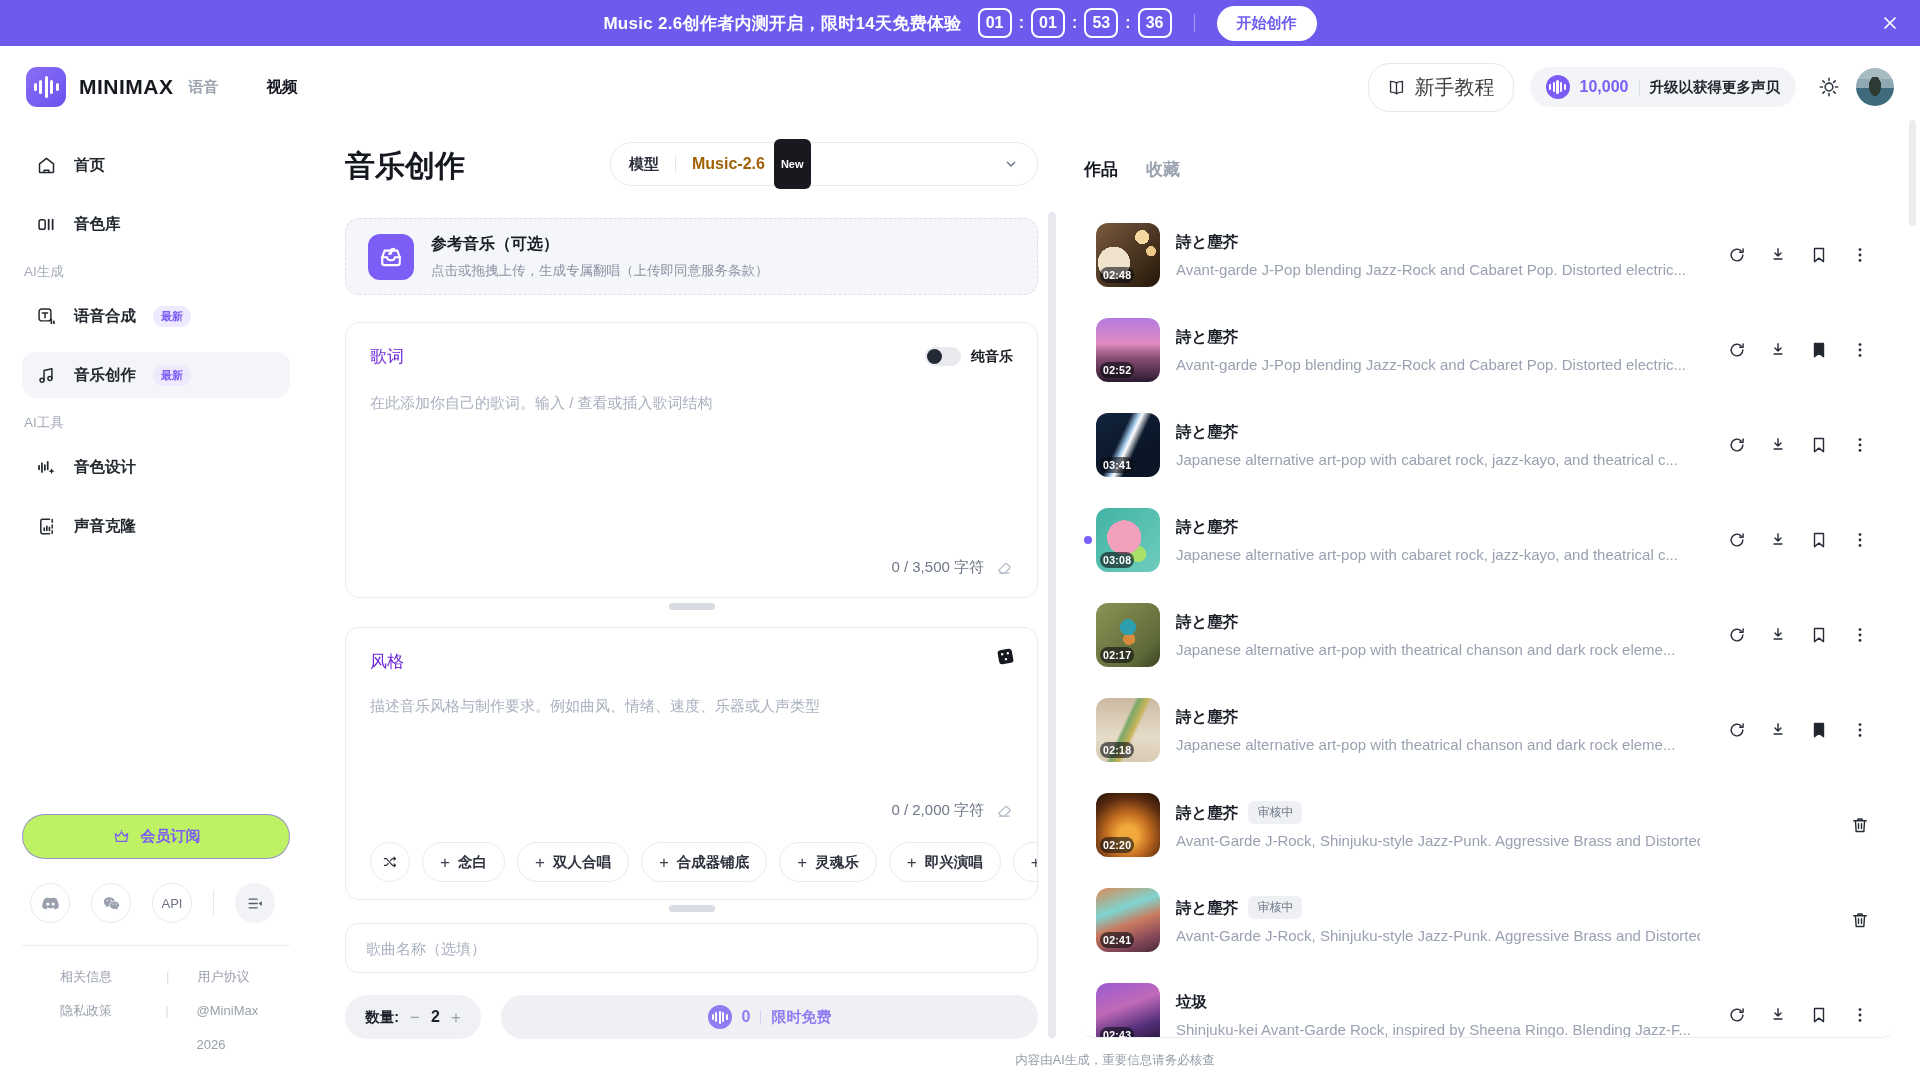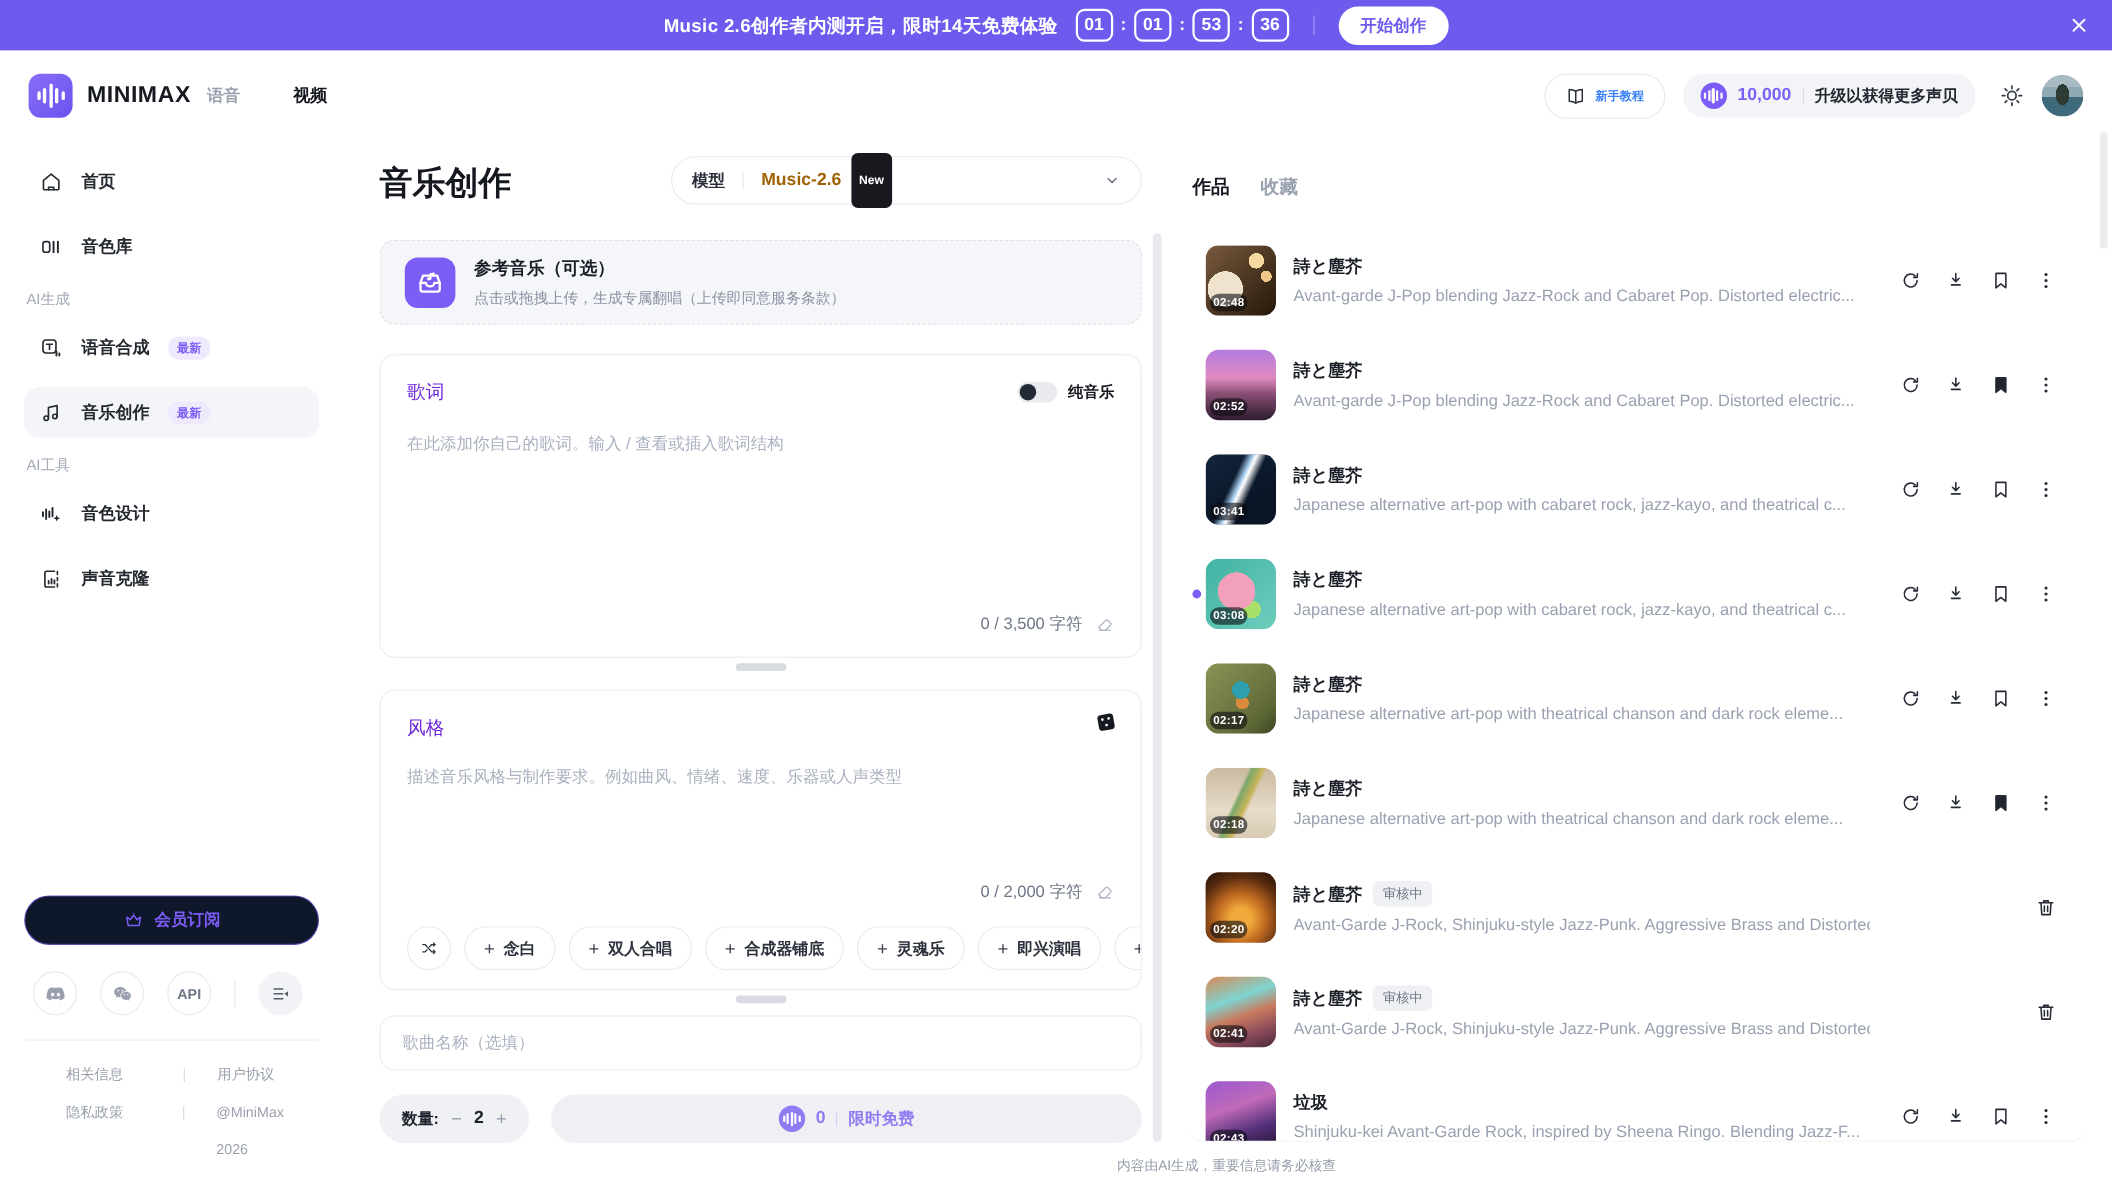--- a/index.html
+++ b/index.html
@@ -25,21 +25,21 @@
   .header { position:absolute; top:46px; left:0; right:0; height:82px; background:#fff;
     display:flex; align-items:center; padding:0 26px; }
   .logo { width:40px; height:40px; border-radius:11px; background:linear-gradient(135deg,#8a6ef7,#6a52ee);
     display:flex; align-items:center; justify-content:center; gap:2.5px; cursor:pointer; }
   .logo i { display:block; width:3px; border-radius:2px; background:#fff; }
   .brand { margin-left:13px; font-size:21px; font-weight:800; letter-spacing:.5px; color:#16191f; }
   .nav-voice { margin-left:15px; font-size:15px; font-weight:600; color:#9aa1ae; cursor:pointer; }
   .nav-video { margin-left:48px; font-size:15.5px; font-weight:600; color:#14171f; cursor:pointer; }
   .header-right { margin-left:auto; display:flex; align-items:center; gap:16px; }
   .pill-tutorial { display:flex; align-items:center; gap:9px; border:1px solid #e6e8ee; border-radius:22px;
-    padding:10px 18px; font-size:11px; font-weight:700; color:#3b82f6; background:#fff; cursor:pointer; }
+    padding:10px 18px; font-size:20px; font-weight:400; color:#404040; background:#fff; cursor:pointer; }
   .pill-tutorial .ic { width:19px; height:19px; color:#2a2f3a; }
   .pill-credits { display:flex; align-items:center; gap:10px; background:#f3f4f7; border-radius:22px;
     padding:8px 16px; cursor:pointer; }
   .wave-circle { width:24px; height:24px; border-radius:50%; background:#7c5cf6;
     display:flex; align-items:center; justify-content:center; gap:1.6px; }
   .wave-circle i { display:block; width:2.2px; border-radius:2px; background:#fff; }
   .credits-num { font-size:16px; font-weight:700; color:#7b5ff5; }
   .pill-credits .vdiv { width:1px; height:15px; background:#d9dce3; }
   .upgrade { font-size:14.5px; font-weight:600; color:#23262f; }
   .sun { width:22px; height:22px; color:#343a46; cursor:pointer; margin-left:6px; }
@@ -52,29 +52,29 @@
   .sidebar { position:absolute; top:128px; left:0; bottom:0; width:310px; padding:14px 20px 0 22px; }
   .side-item { display:flex; align-items:center; gap:17px; height:46px; padding:0 14px;
     border-radius:14px; cursor:pointer; margin-bottom:13px; }
   .side-item.active { background:#f4f5f8; }
   .side-item .ic { width:21px; height:21px; color:#23282f; }
   .side-label { font-size:15.5px; font-weight:600; color:#23282f; }
   .side-badge { font-size:11px; font-weight:700; color:#7c5cf6; background:#eee9fd;
     border-radius:10px; padding:3px 8px; }
   .sec-label { font-size:13.5px; color:#a3aab6; margin:16px 0 12px 2px; }
   .side-bottom { position:absolute; left:22px; right:20px; bottom:18px; }
-  .member-btn { width:100%; height:45px; border:1.5px solid rgba(124,92,246,.65); background:#0f172a;
+  .member-btn { width:100%; height:45px; border:1.5px solid rgba(124,92,246,.65); background:#bef264;
     border-radius:23px; color:#7c5cf6; font-size:15px; font-weight:700; cursor:pointer;
     display:flex; align-items:center; justify-content:center; gap:10px; }
   .member-btn .ic { width:19px; height:19px; }
   .social-row { display:flex; align-items:center; gap:21px; margin:24px 0 0 8px; }
   .soc { width:40px; height:40px; border:1px solid #e8eaef; border-radius:50%; background:#fff;
     display:flex; align-items:center; justify-content:center; color:#9aa0ad; cursor:pointer; }
   .soc .ic { width:19px; height:19px; }
-  .soc.api { font-size:13px; font-weight:700; color:#6e7686; }
+  .soc.api { font-size:13px; font-weight:400; color:#6e7686; }
   .soc.collapse { border:none; background:#f2f3f6; color:#555c68; }
   .soc-div { width:1px; height:26px; background:#e6e8ee; }
   .side-sep { height:1px; background:#eceef2; margin:22px 0 14px; }
   .side-links { font-size:13px; color:#9aa0ad; line-height:34px; }
   .side-links .row { display:flex; }
   .side-links span { cursor:pointer; }
   .side-links .l1 { margin-left:38px; width:106px; }
   .side-links .bar { color:#d8dbe2; cursor:default; }
   .side-links .l2 { margin-left:28px; }
 

